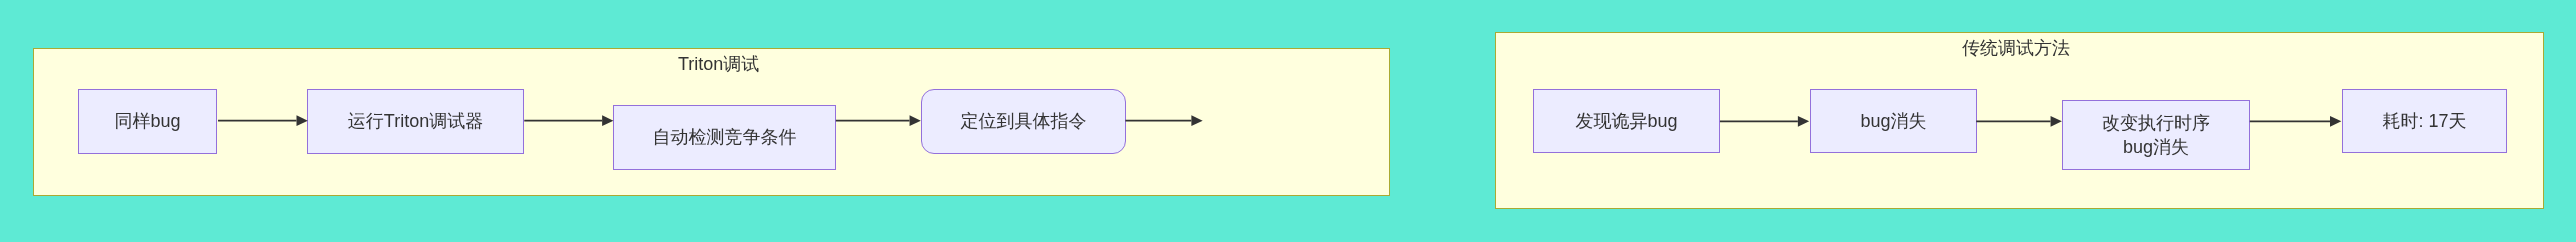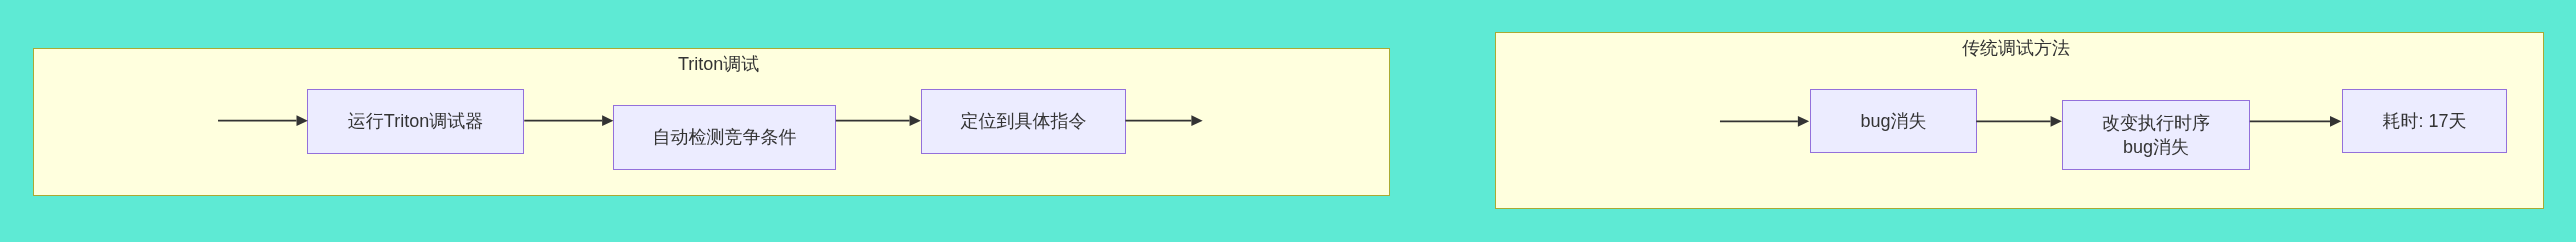--- a/index.html
+++ b/index.html
@@ -49,38 +49,44 @@
 </style>
 </head>
 <body>
 
 <div id="canvas">
 
   <div class="subgraph" style="left:33px;top:48px;width:1357px;height:148px;">
   </div>
   <div class="subgraph-title" style="left:678px;top:55px;">Triton调试</div>
 
+  <div class="node" style="left:78px;top:89px;width:139px;height:65px;">
+    <span class="nlabel">同样bug</span>
+  </div>
 
   <div class="node" style="left:307px;top:89px;width:217px;height:65px;">
     <span class="nlabel">运行Triton调试器</span>
   </div>
 
   <div class="node" style="left:613px;top:105px;width:223px;height:65px;">
     <span class="nlabel">自动检测竞争条件</span>
   </div>
 
-  <div class="node" style="left:921px;top:89px;width:205px;height:65px;">
+  <div class="node" style="left:921px;top:89px;width:205px;height:65px;border-radius:13px;">
     <span class="nlabel">定位到具体指令</span>
   </div>
 
 
   <div class="subgraph" style="left:1495px;top:32px;width:1049px;height:177px;">
   </div>
   <div class="subgraph-title" style="left:1962px;top:39px;">传统调试方法</div>
 
+  <div class="node" style="left:1533px;top:89px;width:187px;height:64px;">
+    <span class="nlabel">发现诡异bug</span>
+  </div>
 
   <div class="node" style="left:1810px;top:89px;width:167px;height:64px;">
     <span class="nlabel">bug消失</span>
   </div>
 
   <div class="node" style="left:2062px;top:100px;width:188px;height:70px;">
     <span class="nlabel">改变执行时序
 bug消失</span>
   </div>
 

